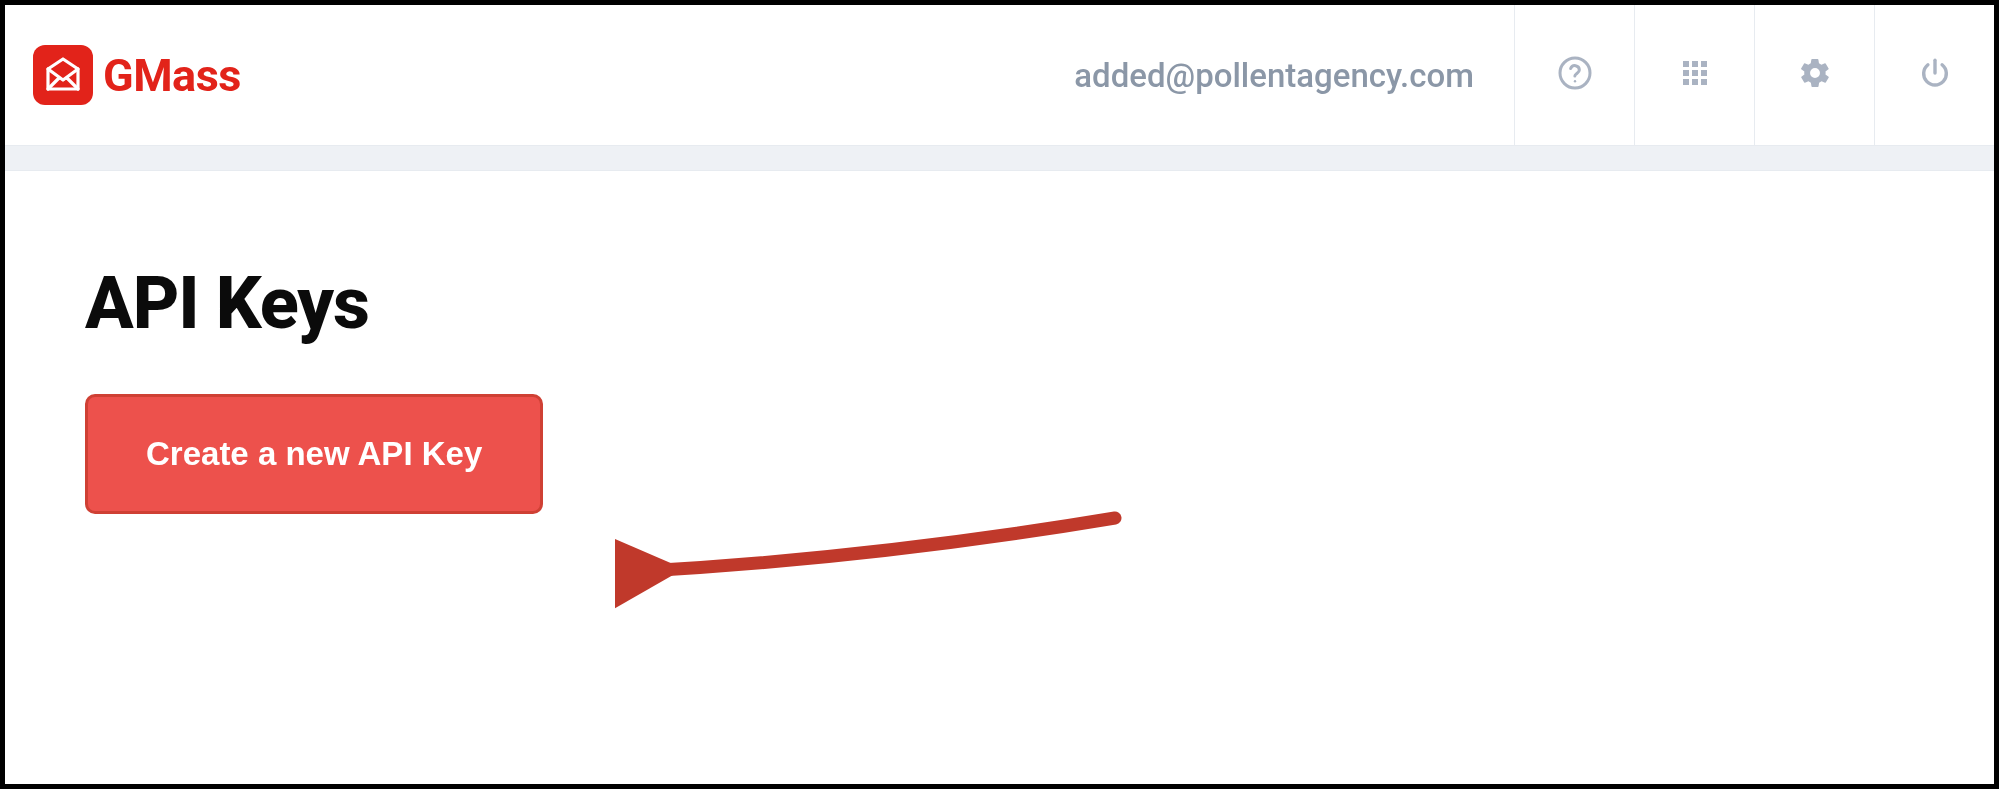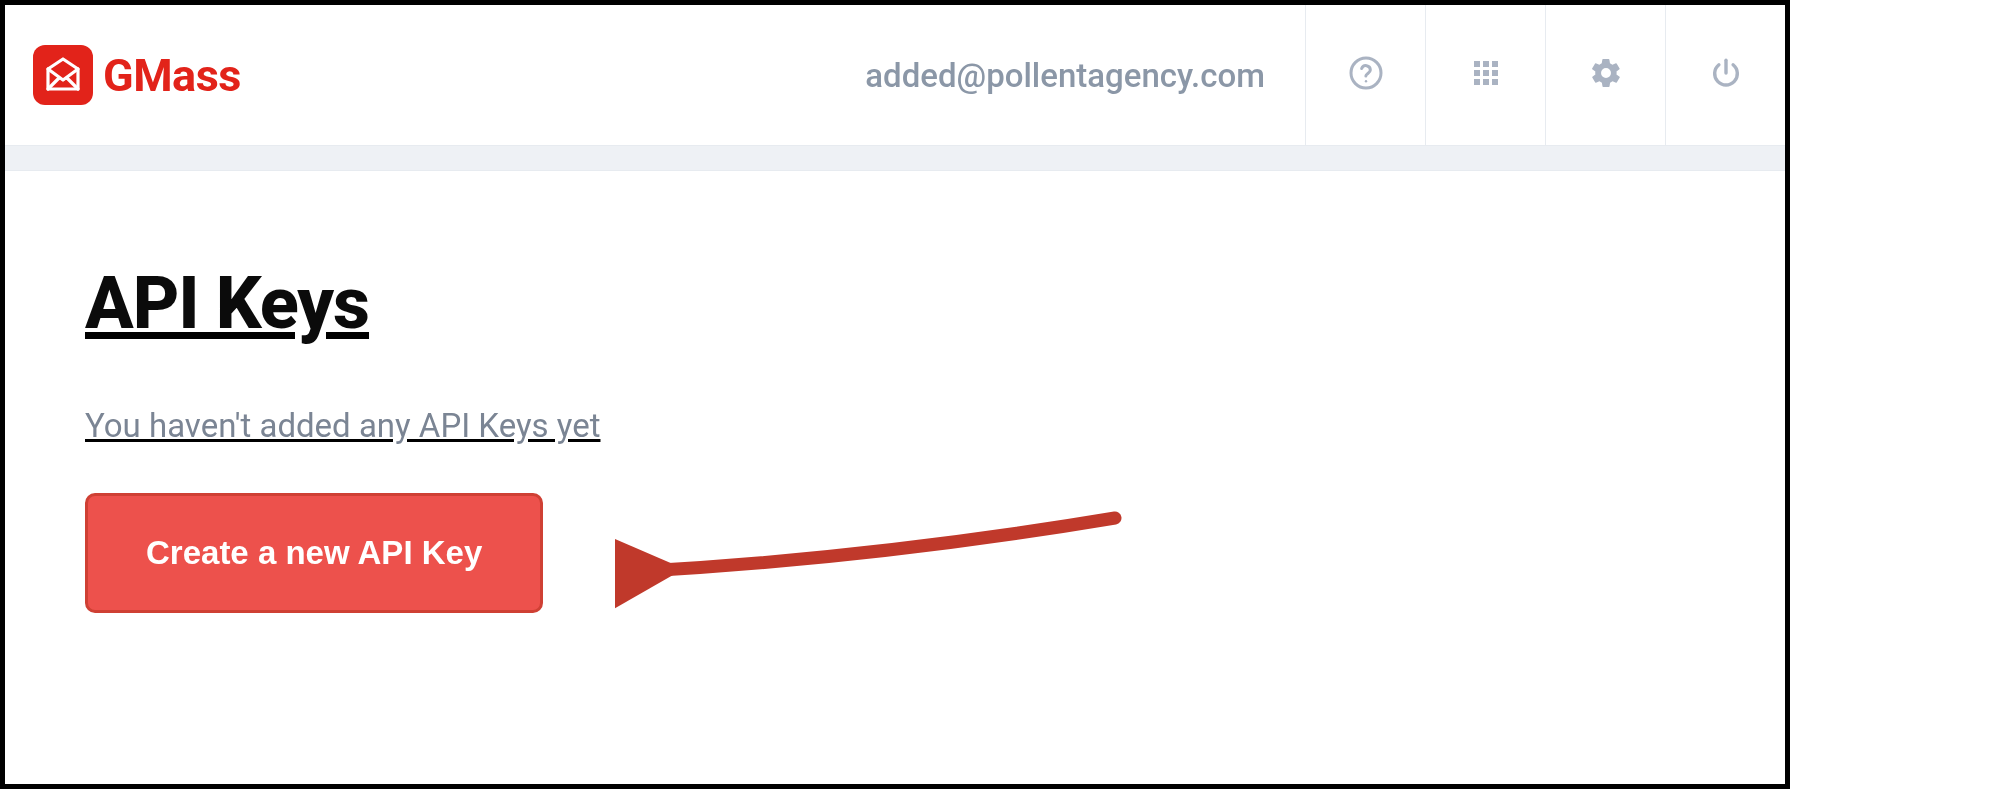--- a/index.html
+++ b/index.html
@@ -3,21 +3,21 @@
 <meta charset="utf-8">
 <style>
   * { box-sizing: border-box; margin: 0; padding: 0; }
   html, body {
     width: 1999px;
     height: 789px;
     font-family: -apple-system, BlinkMacSystemFont, "Segoe UI", Roboto, Helvetica, Arial, sans-serif;
     background: #fff;
   }
   .frame {
-    width: 1790px;
+    width: 1999px;
     height: 789px;
     border: 5px solid #000;
     background: #fff;
     position: relative;
     overflow: hidden;
   }
   .header {
     height: 140px;
     display: flex;
     align-items: center;
@@ -70,21 +70,20 @@
   }
   .body-gap {
     height: 26px;
     background: #eef1f5;
     border-top: 1px solid #e7ebf0;
     border-bottom: 1px solid #e7ebf0;
   }
   .content {
     background: #fff;
     padding: 90px 0 0 80px;
-    text-decoration: underline;
   }
   .page-title {
     font-size: 72px;
     font-weight: 800;
     color: #0b0b0b;
     letter-spacing: -1px;
   }
   .empty-msg {
     margin-top: 60px;
     font-size: 33px;
@@ -178,21 +177,20 @@
           </svg>
         </span>
       </div>
     </div>
   </div>
 
   <div class="body-gap"></div>
 
   <div class="content">
     <h1 class="page-title">API Keys</h1>
-    <p class="empty-msg">You haven't added any API Keys yet</p>
     <button class="create-btn">
       <span>Create a new API Key</span>
     </button>
   </div>
 
   <svg class="annotation-arrow" width="520" height="120" viewBox="0 0 520 120">
     <defs>
       <marker id="arrowhead" markerWidth="14" markerHeight="14" refX="3" refY="7" orient="auto">
         <path d="M14 0 L0 7 L14 14 Z" fill="#c0392b"></path>
       </marker>

